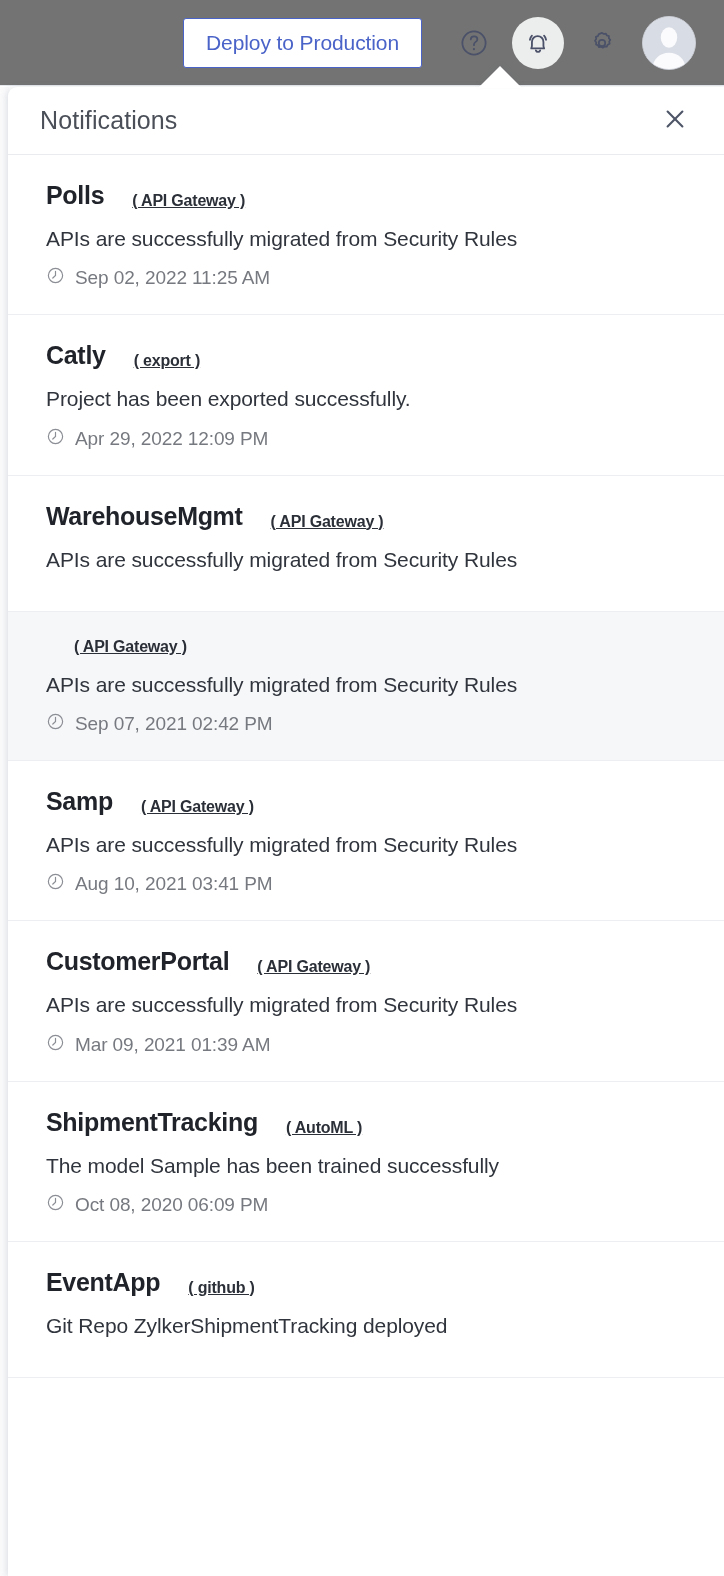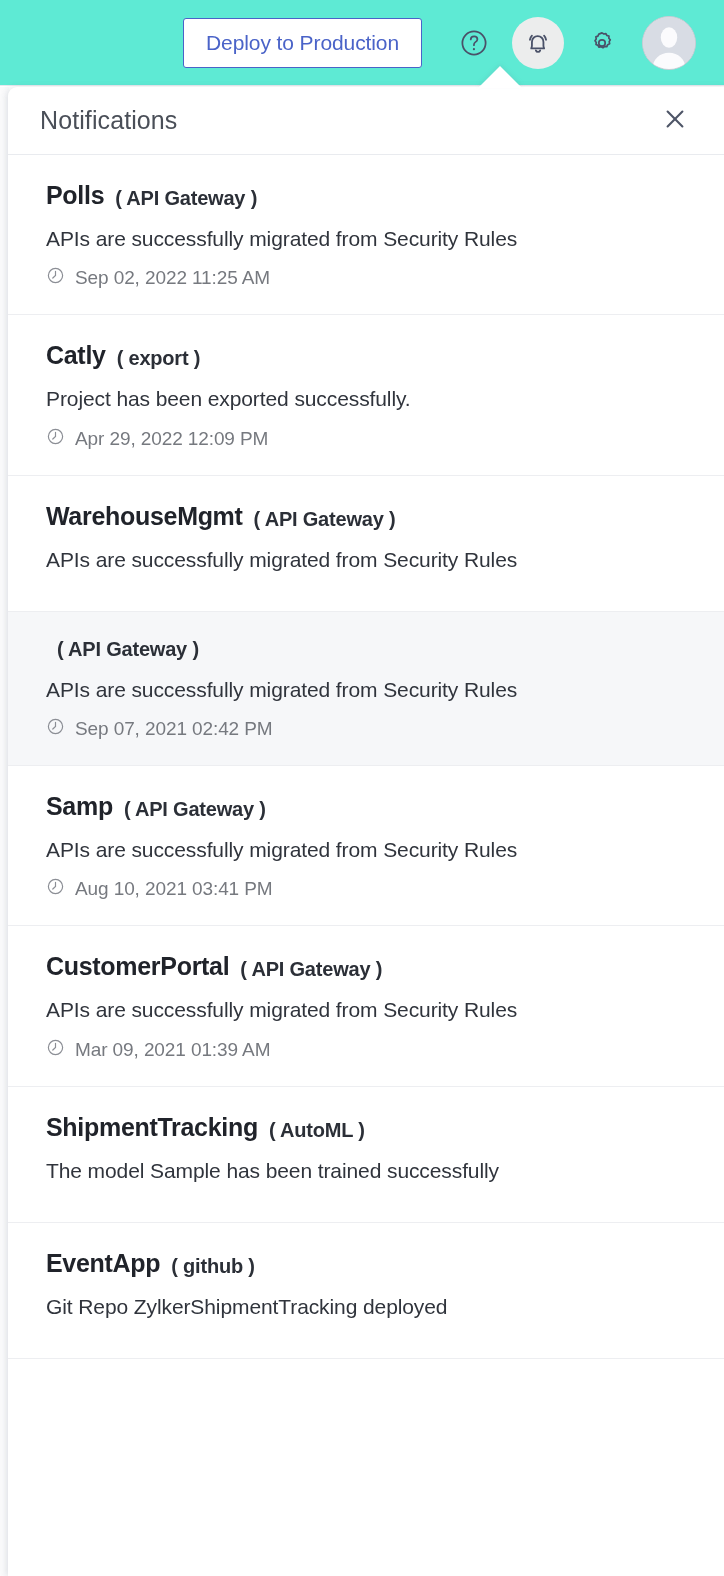--- a/index.html
+++ b/index.html
@@ -16,21 +16,21 @@
     position: relative;
     -webkit-font-smoothing: antialiased;
   }
 
   
   .topbar {
     position: absolute;
     top: 0; left: 0;
     width: 724px;
     height: 86px;
-    background: #5eead4;
+    background: #737373;
     border-bottom: 1px solid #e7e9ef;
     display: flex;
     align-items: center;
     justify-content: flex-end;
     padding-right: 28px;
     z-index: 1;
   }
 
   .deploy-btn {
     height: 50px;
@@ -150,26 +150,27 @@
 
   .notif-project {
     font-size: 25px;
     font-weight: 700;
     color: #20232a;
     letter-spacing: -0.3px;
     white-space: nowrap;
   }
 
   .notif-module {
-    font-size: 20px;
+    font-size: 16px;
     font-weight: 700;
     color: #2b2f37;
-    margin-left: 11px;
+    margin-left: 28px;
     letter-spacing: -0.2px;
     white-space: nowrap;
+    text-decoration: underline;
   }
 
   .notif-message {
     font-size: 21px;
     font-weight: 400;
     color: #30343c;
     letter-spacing: -0.1px;
     margin-bottom: 14px;
     line-height: 1.25;
   }
@@ -356,20 +357,29 @@
         <span>Mar 09, 2021 01:39 AM</span>
       </div>
     </div>
 
     <div class="notif-item">
       <div class="notif-heading">
         <span class="notif-project">ShipmentTracking</span>
         <span class="notif-module">( AutoML )</span>
       </div>
       <div class="notif-message">The model Sample has been trained successfully</div>
+      <div class="notif-time">
+        <span class="clock-icon">
+          <svg width="19" height="19" viewBox="0 0 24 24" fill="none" stroke="#8b8e95" stroke-width="1.5" stroke-linecap="round">
+            <circle cx="12" cy="12" r="9"></circle>
+              <path d="M12 6.6V12l-3.4 3.2"></path>
+          </svg>
+        </span>
+        <span>Oct 08, 2020 06:09 PM</span>
+      </div>
     </div>
 
     <div class="notif-item">
       <div class="notif-heading">
         <span class="notif-project">EventApp</span>
         <span class="notif-module">( github )</span>
       </div>
       <div class="notif-message">Git Repo ZylkerShipmentTracking deployed</div>
     </div>
 

